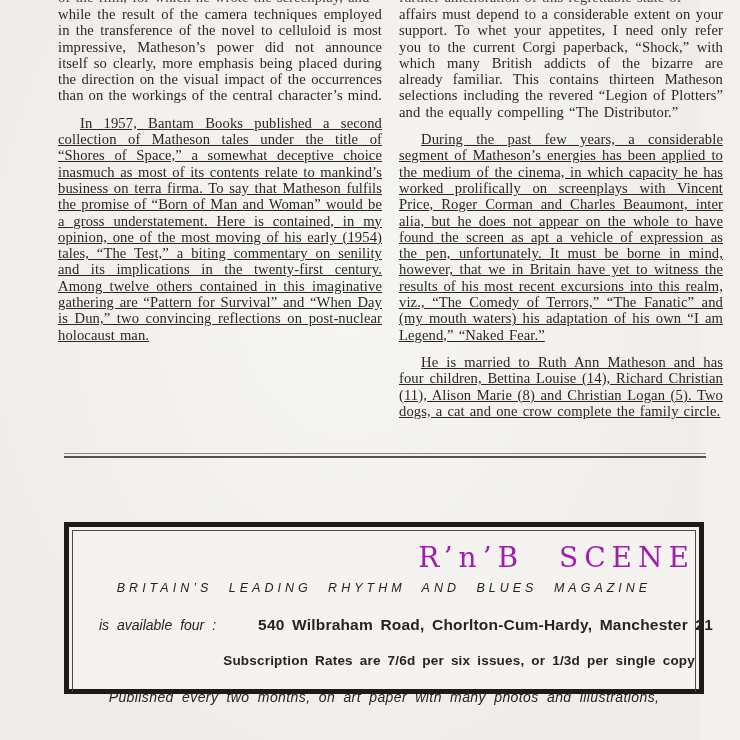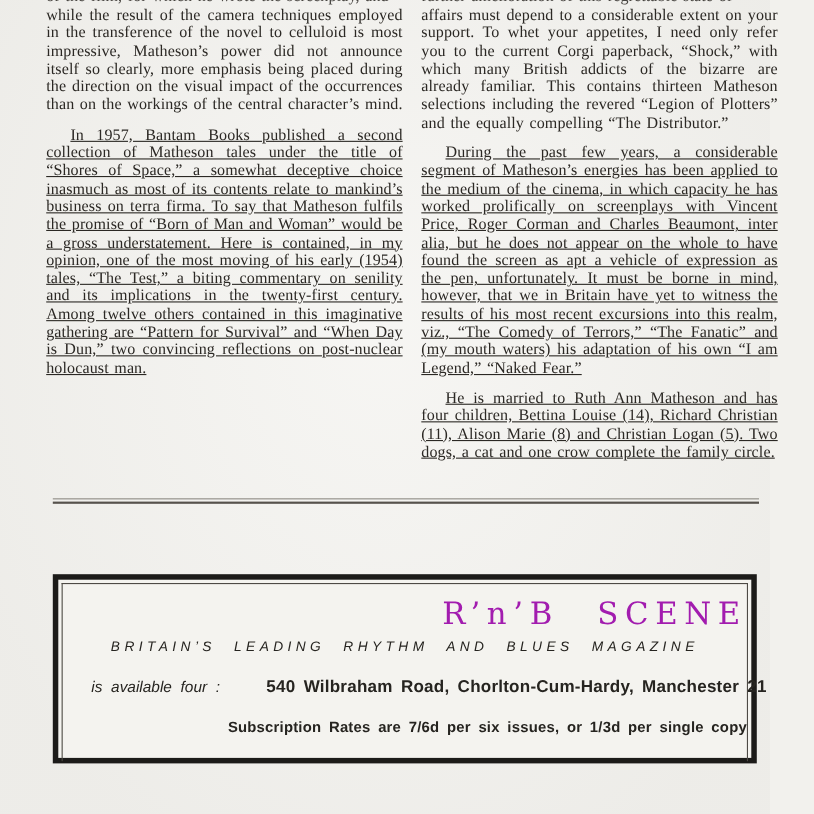--- a/index.html
+++ b/index.html
@@ -13,21 +13,21 @@
   }
   .page {
     position: relative;
     width: 700px;
     height: 740px;
     background:
       radial-gradient(ellipse at 50% 40%, rgba(255,255,255,0.35), rgba(0,0,0,0.02) 85%),
       #f2f1ed;
     color: #2b2824;
     box-sizing: border-box;
-    padding: 0 0 0 42px;
+    padding: 0 0 0 58px;
   }
   .columns {
     display: flex;
     gap: 17px;
     width: 665px;
   }
   .col {
     width: 324px;
     font-size: 14.6px;
     line-height: 16.3px;
@@ -166,16 +166,17 @@
 
   <div class="ad-box">
     <div class="ad-inner">
       <div class="ad-title">R’n’B SCENE</div>
       <div class="ad-subtitle">BRITAIN’S LEADING RHYTHM AND BLUES MAGAZINE</div>
       <div class="ad-avail-row">
         <span class="ad-avail-label">is available four :</span>
         <span class="ad-address">540 Wilbraham Road, Chorlton-Cum-Hardy, Manchester 21</span>
       </div>
       <div class="ad-subscription">Subscription Rates are 7/6d per six issues, or 1/3d per single copy</div>
+      <div class="ad-published">Published every two months, on art paper with many photos and illustrations,</div>
     </div>
   </div>
 
 </div>
 
 </body></html>

